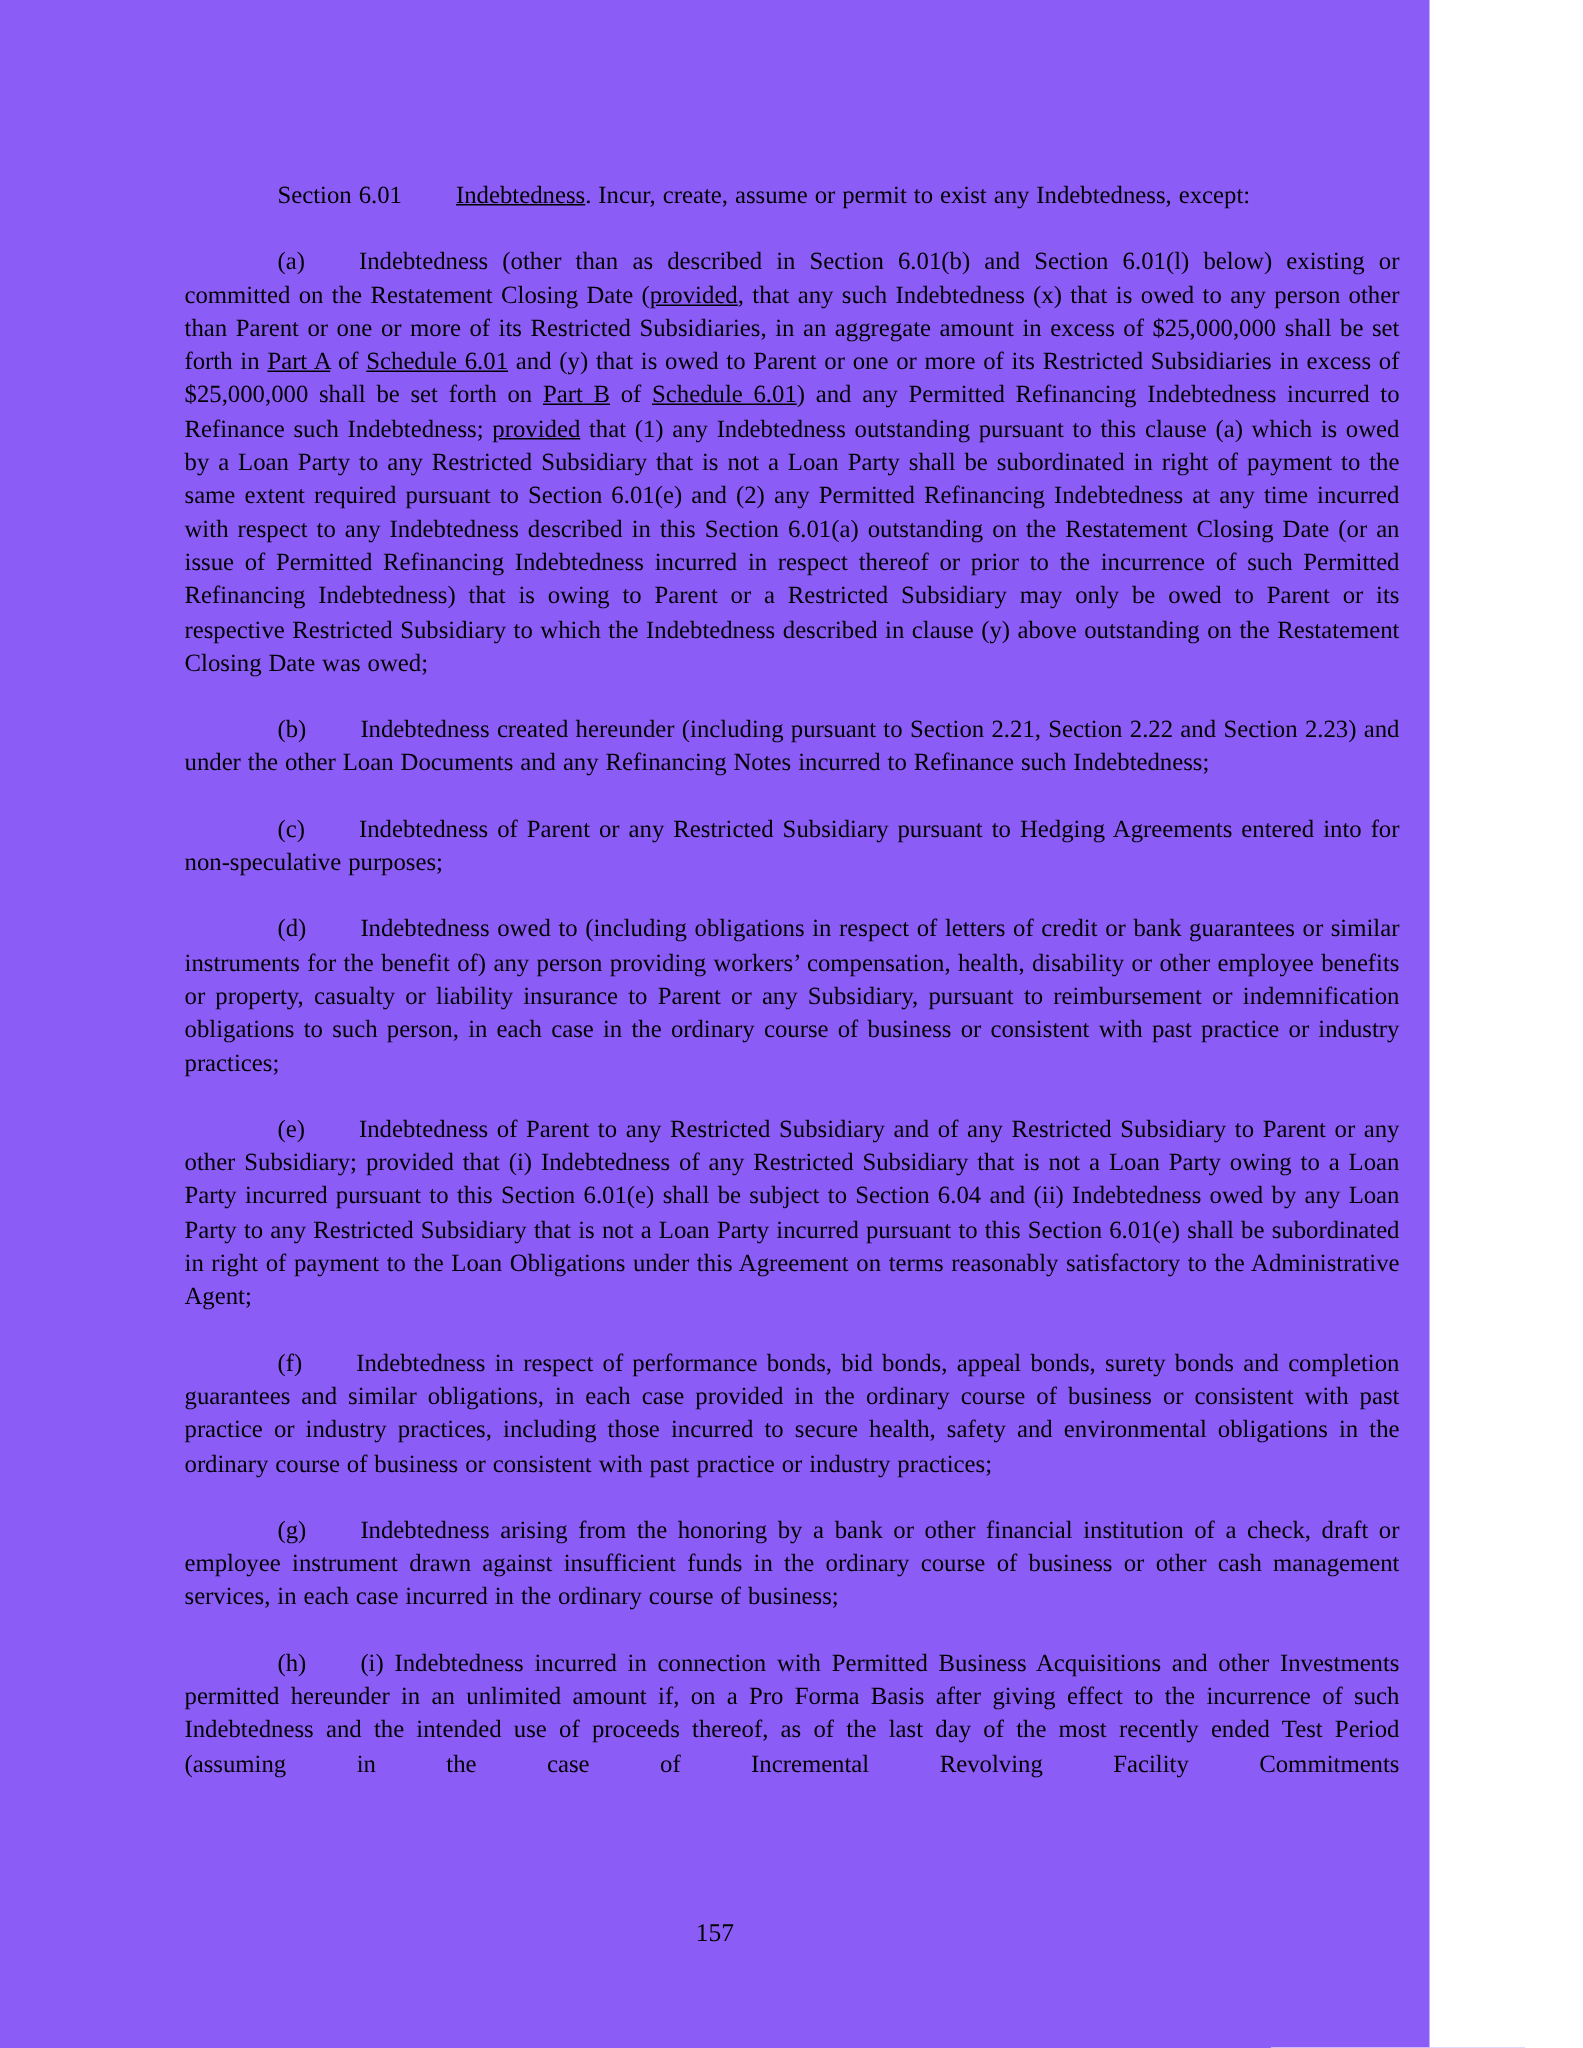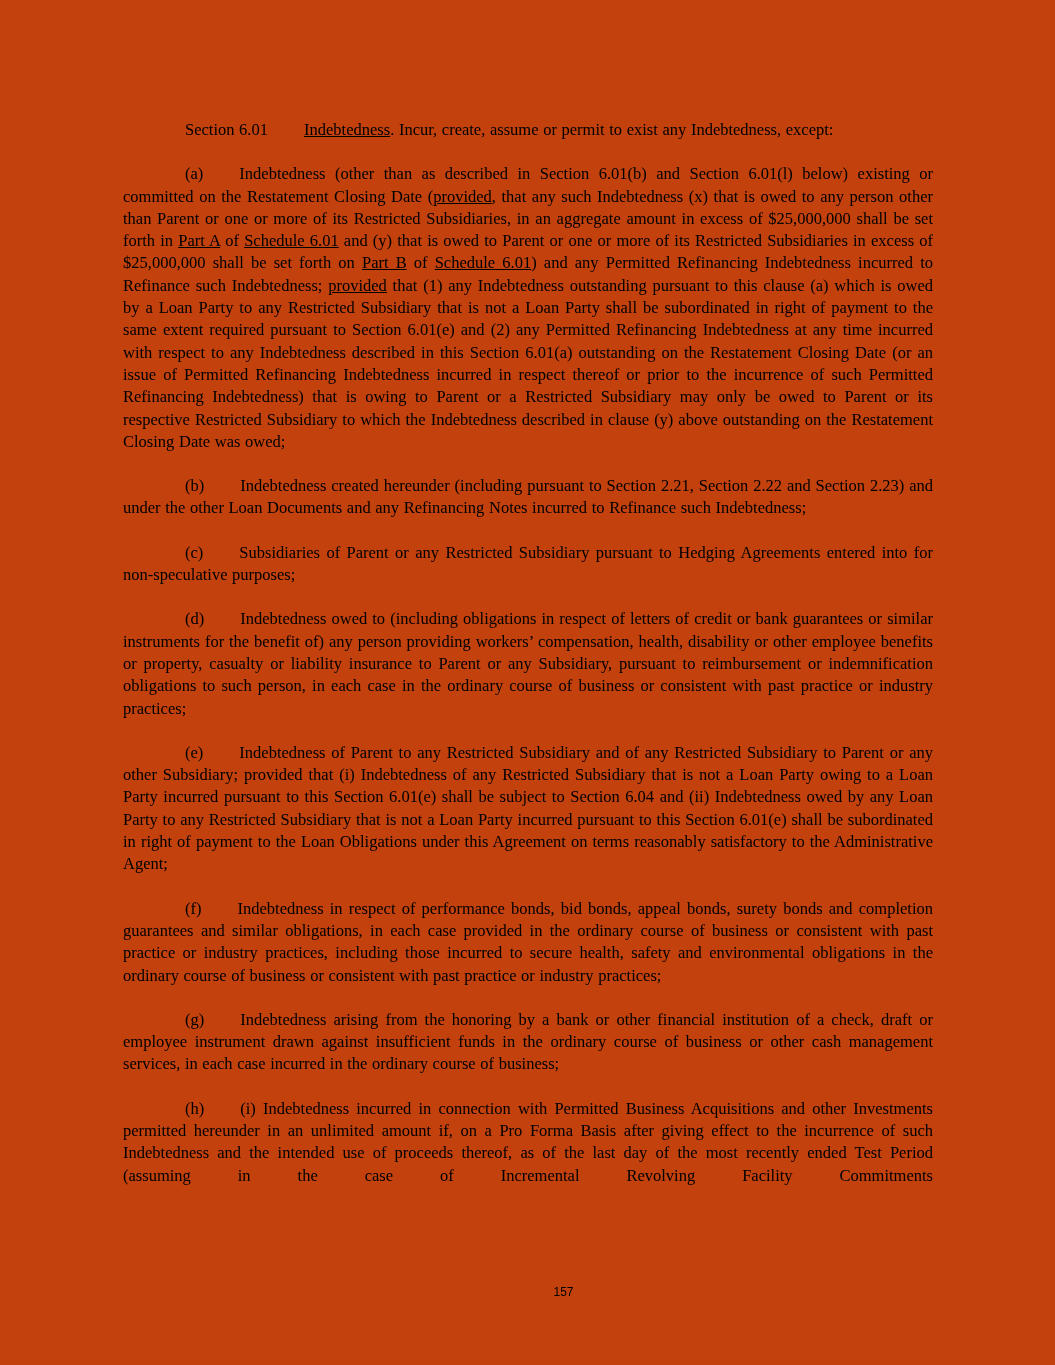--- a/index.html
+++ b/index.html
@@ -2,23 +2,23 @@
 <html><head>
 <meta charset="utf-8">
 <style>
   html, body {
     margin: 0;
     padding: 0;
     background: #ffffff;
   }
   .page {
     position: relative;
-    width: 1055px;
+    width: 953px;
     height: 1365px;
-    background: #c2410c;
+    background: #8b5cf6;
     color: #000000;
     font-family: "Liberation Serif", serif;
     overflow: hidden;
   }
   .content {
     position: absolute;
     left: 123px;
     top: 119px;
     width: 810px;
   }
@@ -39,35 +39,34 @@
   .tabgap {
     display: inline-block;
     width: 36px;
   }
   .pagenum {
     position: absolute;
     bottom: 66px;
     left: 0;
     width: 100%;
     text-align: center;
-    font-size: 12px;
-    font-family: Liberation Sans, sans-serif;
+    font-size: 17px;
+    font-family: Liberation Serif, serif;
     color: #000000;
-    margin-left: 36px;
   }
 </style>
 </head>
 <body>
 
 <div class="page">
   <div class="content">
       <p class="para"><span>Section 6.01</span><span class="tabgap"></span><span class="u">Indebtedness</span><span>. Incur, create, assume or permit to exist any Indebtedness, except:</span></p>
       <p class="para"><span>(a)</span><span class="tabgap"></span><span>Indebtedness (other than as described in Section 6.01(b) and Section 6.01(l) below) existing or committed on the Restatement Closing Date (</span><span class="u">provided</span><span>, that any such Indebtedness (x) that is owed to any person other than Parent or one or more of its Restricted Subsidiaries, in an aggregate amount in excess of $25,000,000 shall be set forth in </span><span class="u">Part A</span><span> of </span><span class="u">Schedule 6.01</span><span> and (y) that is owed to Parent or one or more of its Restricted Subsidiaries in excess of $25,000,000 shall be set forth on </span><span class="u">Part B</span><span> of </span><span class="u">Schedule 6.01</span><span>) and any Permitted Refinancing Indebtedness incurred to Refinance such Indebtedness; </span><span class="u">provided</span><span> that (1) any Indebtedness outstanding pursuant to this clause (a) which is owed by a Loan Party to any Restricted Subsidiary that is not a Loan Party shall be subordinated in right of payment to the same extent required pursuant to Section 6.01(e) and (2) any Permitted Refinancing Indebtedness at any time incurred with respect to any Indebtedness described in this Section 6.01(a) outstanding on the Restatement Closing Date (or an issue of Permitted Refinancing Indebtedness incurred in respect thereof or prior to the incurrence of such Permitted Refinancing Indebtedness) that is owing to Parent or a Restricted Subsidiary may only be owed to Parent or its respective Restricted Subsidiary to which the Indebtedness described in clause (y) above outstanding on the Restatement Closing Date was owed;</span></p>
       <p class="para"><span>(b)</span><span class="tabgap"></span><span>Indebtedness created hereunder (including pursuant to Section 2.21, Section 2.22 and Section 2.23) and under the other Loan Documents and any Refinancing Notes incurred to Refinance such Indebtedness;</span></p>
-      <p class="para"><span>(c)</span><span class="tabgap"></span><span>Subsidiaries of Parent or any Restricted Subsidiary pursuant to Hedging Agreements entered into for non-speculative purposes;</span></p>
+      <p class="para"><span>(c)</span><span class="tabgap"></span><span>Indebtedness of Parent or any Restricted Subsidiary pursuant to Hedging Agreements entered into for non-speculative purposes;</span></p>
       <p class="para"><span>(d)</span><span class="tabgap"></span><span>Indebtedness owed to (including obligations in respect of letters of credit or bank guarantees or similar instruments for the benefit of) any person providing workers’ compensation, health, disability or other employee benefits or property, casualty or liability insurance to Parent or any Subsidiary, pursuant to reimbursement or indemnification obligations to such person, in each case in the ordinary course of business or consistent with past practice or industry practices;</span></p>
       <p class="para"><span>(e)</span><span class="tabgap"></span><span>Indebtedness of Parent to any Restricted Subsidiary and of any Restricted Subsidiary to Parent or any other Subsidiary; provided that (i) Indebtedness of any Restricted Subsidiary that is not a Loan Party owing to a Loan Party incurred pursuant to this Section 6.01(e) shall be subject to Section 6.04 and (ii) Indebtedness owed by any Loan Party to any Restricted Subsidiary that is not a Loan Party incurred pursuant to this Section 6.01(e) shall be subordinated in right of payment to the Loan Obligations under this Agreement on terms reasonably satisfactory to the Administrative Agent;</span></p>
       <p class="para"><span>(f)</span><span class="tabgap"></span><span>Indebtedness in respect of performance bonds, bid bonds, appeal bonds, surety bonds and completion guarantees and similar obligations, in each case provided in the ordinary course of business or consistent with past practice or industry practices, including those incurred to secure health, safety and environmental obligations in the ordinary course of business or consistent with past practice or industry practices;</span></p>
       <p class="para"><span>(g)</span><span class="tabgap"></span><span>Indebtedness arising from the honoring by a bank or other financial institution of a check, draft or employee instrument drawn against insufficient funds in the ordinary course of business or other cash management services, in each case incurred in the ordinary course of business;</span></p>
       <p class="para justify-last"><span>(h)</span><span class="tabgap"></span><span>(i) Indebtedness incurred in connection with Permitted Business Acquisitions and other Investments permitted hereunder in an unlimited amount if, on a Pro Forma Basis after giving effect to the incurrence of such Indebtedness and the intended use of proceeds thereof, as of the last day of the most recently ended Test Period (assuming in the case of Incremental Revolving Facility Commitments</span></p>
     </div>
   <div class="pagenum">157</div>
 </div>
 
 </body></html>

